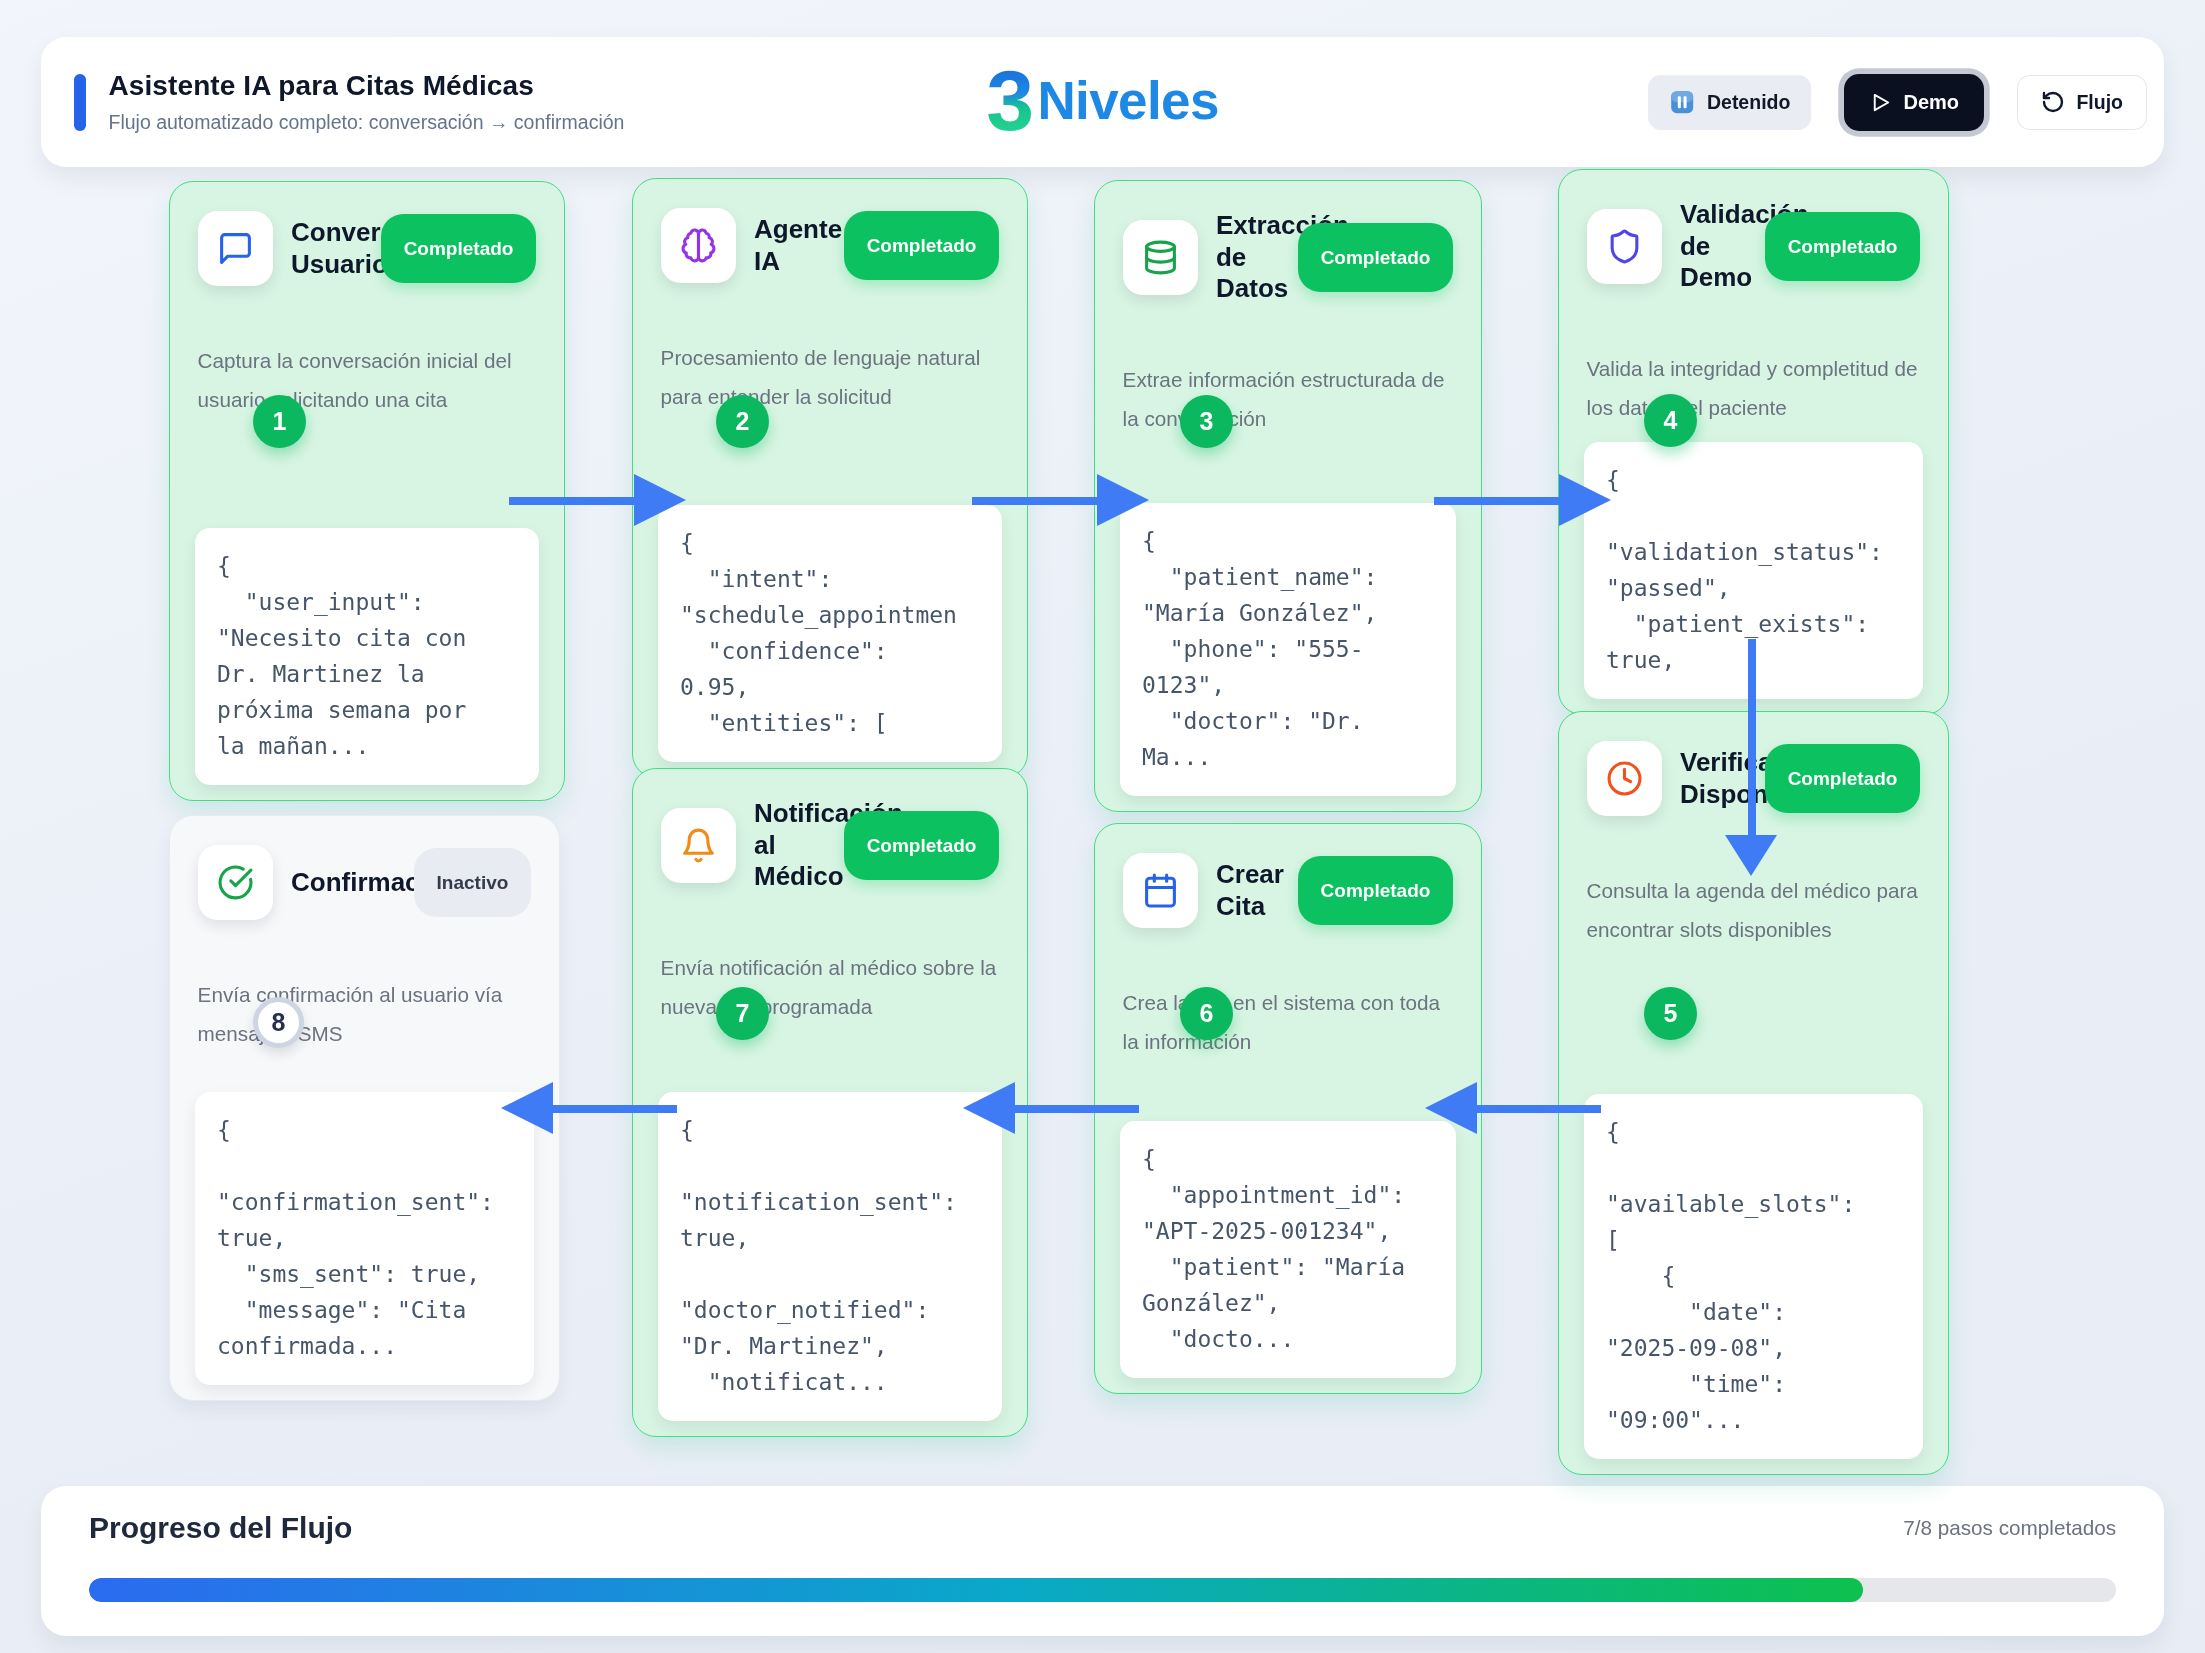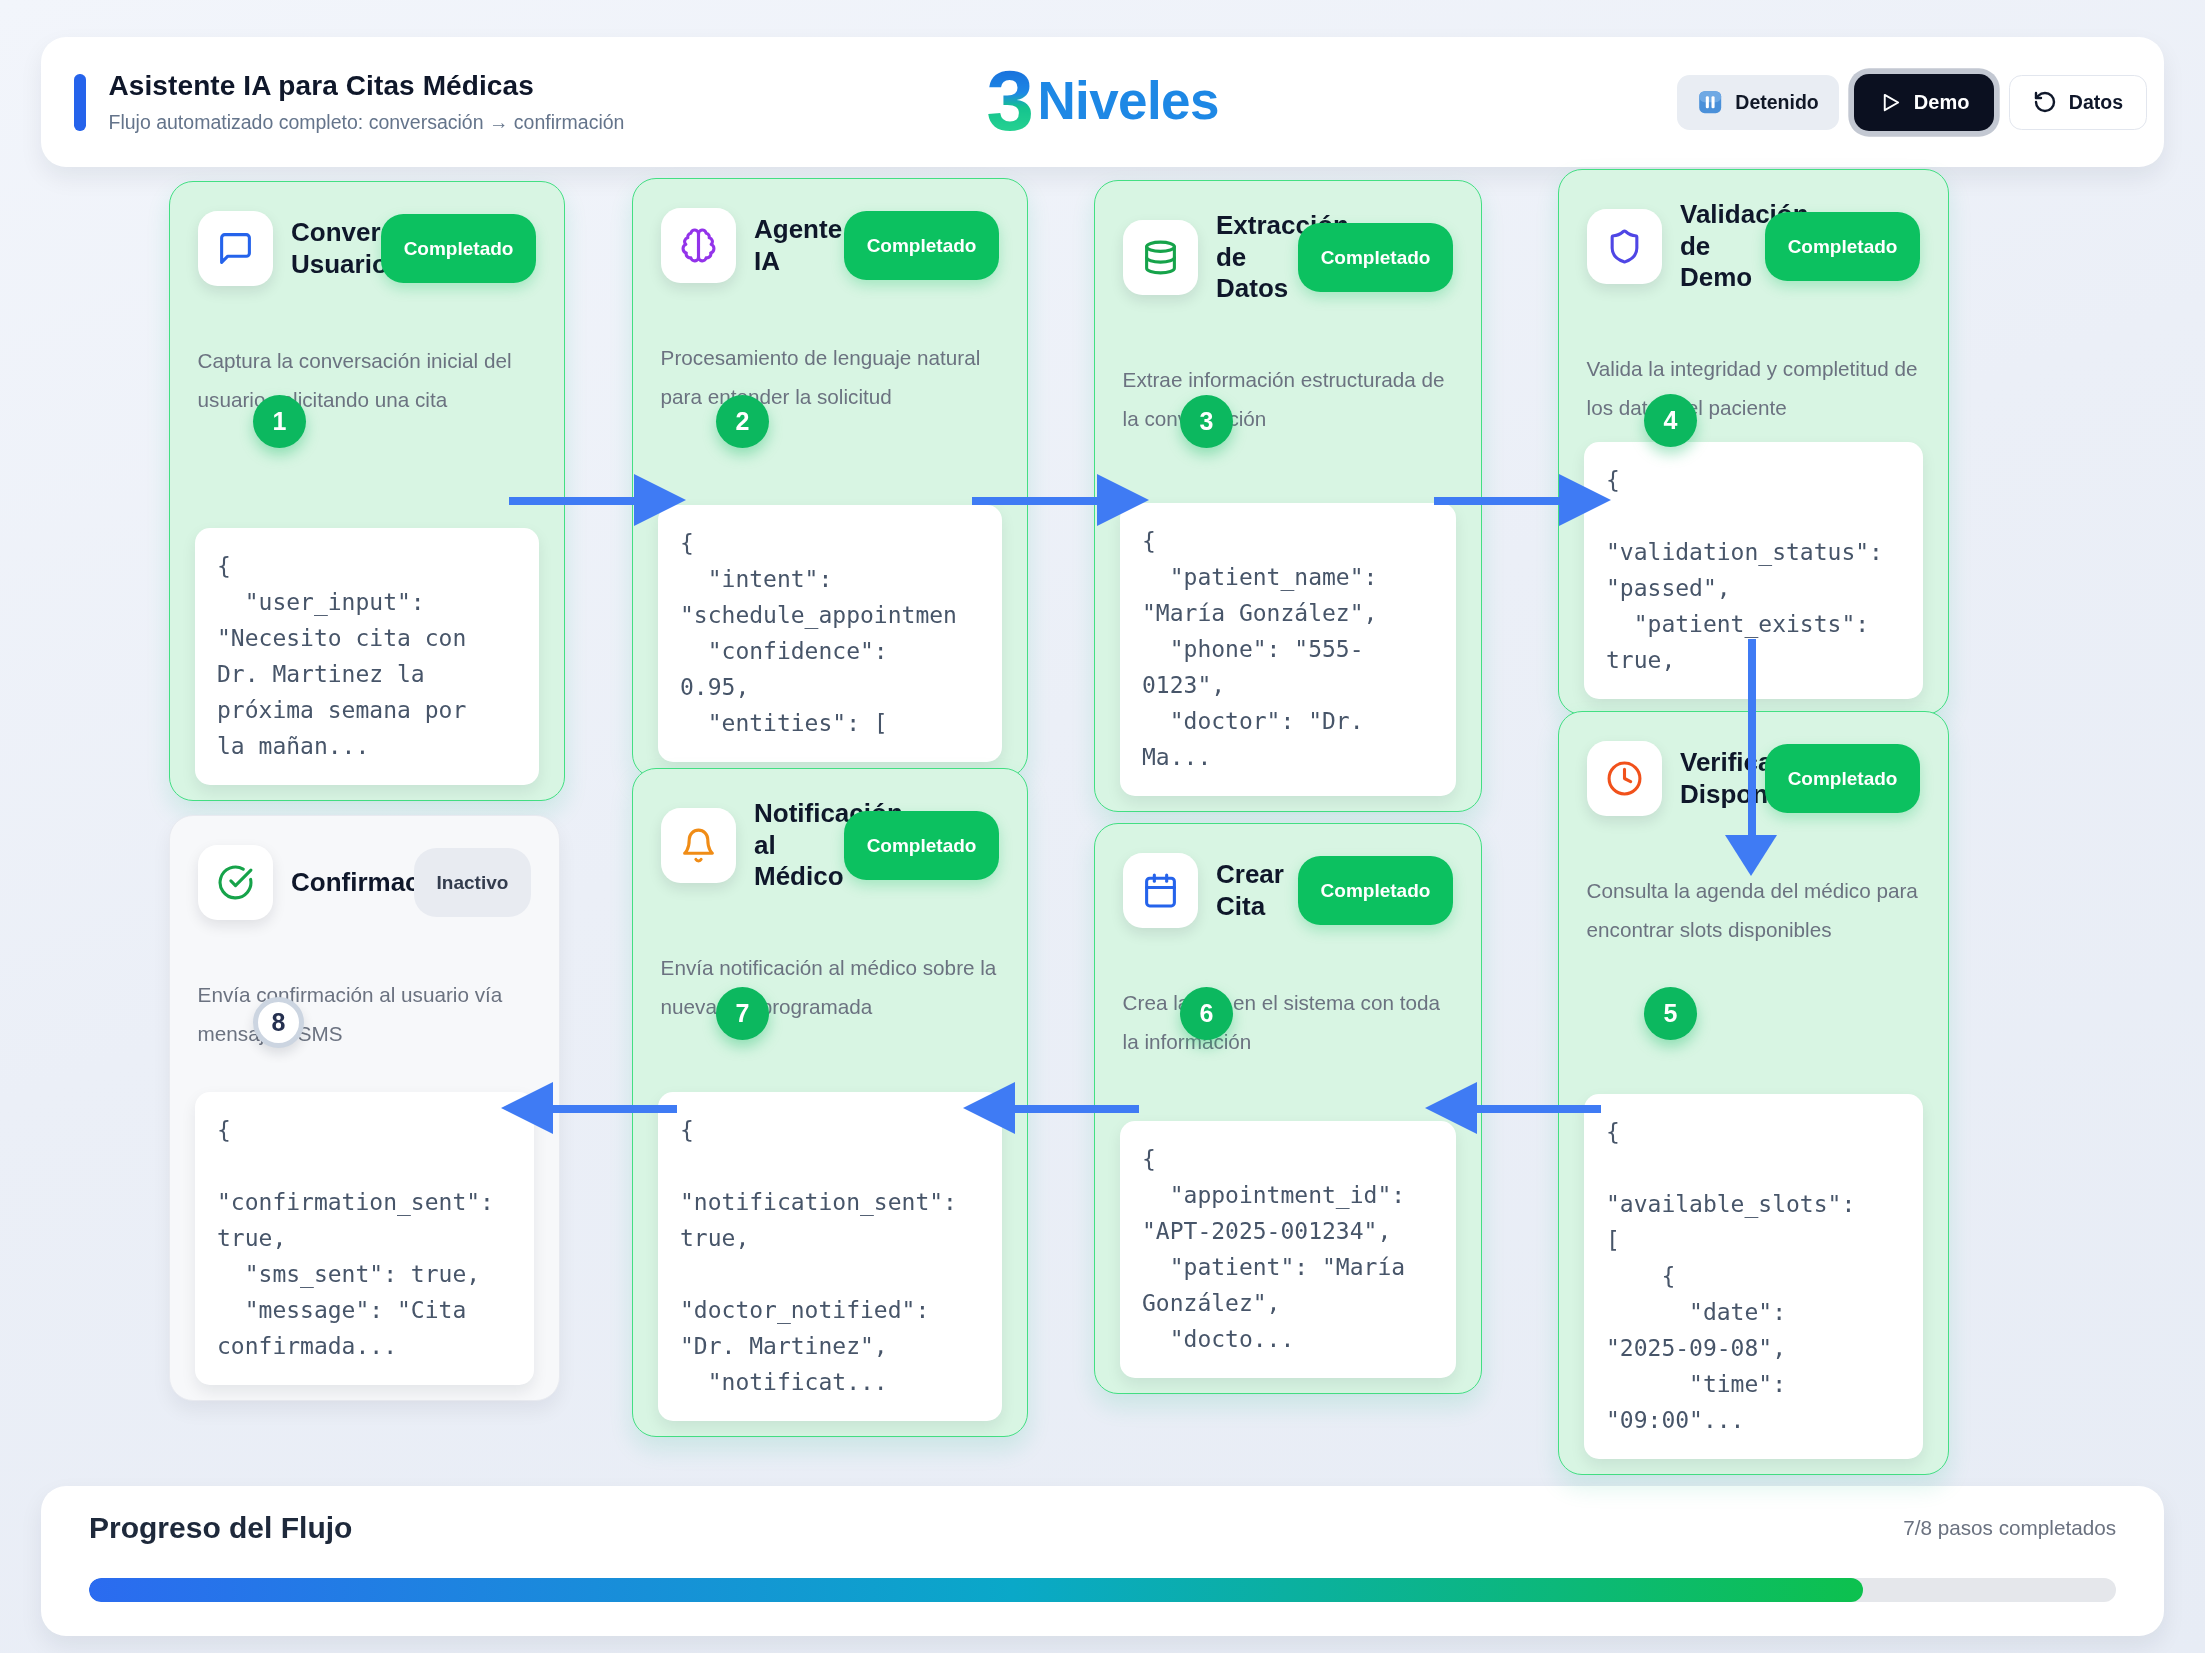--- a/index.html
+++ b/index.html
@@ -21,21 +21,21 @@
   .title-wrap{margin-left:23px;flex:0 0 auto;}
   .app-title{font-size:28px;font-weight:bold;color:#0f172a;letter-spacing:0.1px;}
   .app-sub{font-size:19.5px;color:#64748b;margin-top:9.2px;}
   .logo{position:absolute;left:50%;top:50%;transform:translate(-50%,-52%);display:flex;align-items:center;}
   .logo-3{
     font-size:86px;font-weight:800;line-height:1;
     background:linear-gradient(180deg,#1565d8 0%,#1e88e5 42%,#14c38e 58%,#2fd993 100%);
     -webkit-background-clip:text;background-clip:text;color:transparent;
   }
   .logo-name{font-size:53px;font-weight:600;color:#1e88e5;letter-spacing:-0.6px;margin-left:3.4px;}
-  .header-actions{margin-left:auto;display:flex;align-items:center;gap:8px;}
+  .header-actions{margin-left:auto;display:flex;align-items:center;gap:26px;}
   .btn{display:flex;align-items:center;gap:11.5px;box-sizing:border-box;cursor:pointer;white-space:nowrap;}
   .btn-status{height:55px;padding:0 20.7px;border-radius:12.6px;background:#e9edf3;color:#111827;font-size:19.5px;font-weight:bold;}
   .btn-demo{height:57px;padding:12px 25px;border-radius:15px;background:#0b1020;color:#ffffff;font-size:20px;font-weight:bold;box-shadow:0 0 0 5.7px #c3c8d2;margin:0 6.9px;}
   .btn-reset{height:55px;padding:0 23px;border-radius:12.6px;background:#ffffff;border:1.7px solid #e2e6ee;color:#0f172a;font-size:19.5px;font-weight:bold;}
 
   
   .card{
     position:absolute;border-radius:24px;box-sizing:border-box;
     padding:29px 27.6px;
   }
@@ -147,21 +147,21 @@
         </span>
         <span>Demo</span>
       </div>
       <div class="btn btn-reset">
         <span style="display:flex;">
           <svg width="24" height="24" viewBox="0 0 24 24" fill="none" stroke="#0f172a" stroke-width="2.4" stroke-linecap="round" stroke-linejoin="round">
               <path d="M3 12a9 9 0 1 0 9-9 9.75 9.75 0 0 0-6.74 2.74L3 8"></path>
               <path d="M3 3v5h5"></path>
             </svg>
         </span>
-        <span>Datos</span>
+        <span>Flujo</span>
       </div>
     </div>
   </div>
 
   <div class="card done" style="left:169px;top:181px;width:396px;height:620px;z-index:1;">
     <div class="card-head">
       <div class="tile" style="color:#2563eb;">
         <svg viewBox="0 0 24 24" fill="none" stroke="currentColor" stroke-width="2" stroke-linecap="round" stroke-linejoin="round">
             <path d="M21 15a2 2 0 0 1-2 2H7l-4 4V5a2 2 0 0 1 2-2h14a2 2 0 0 1 2 2z"></path>
           </svg>

